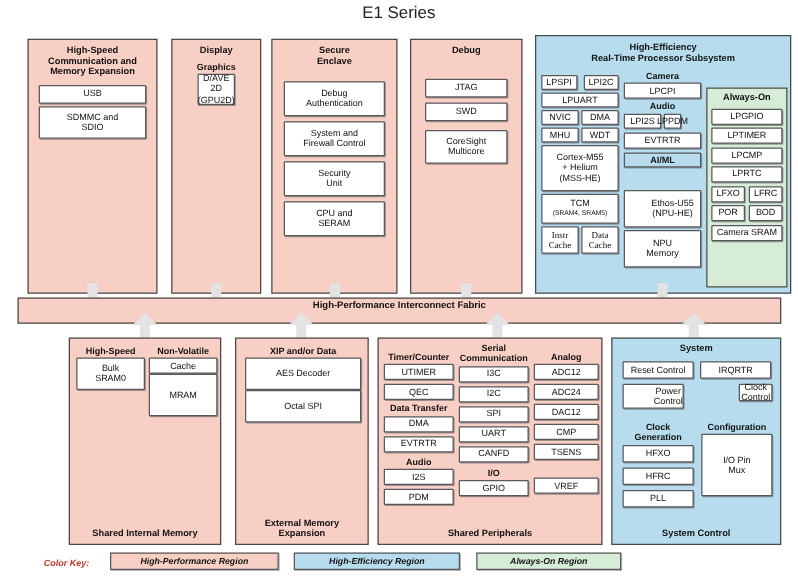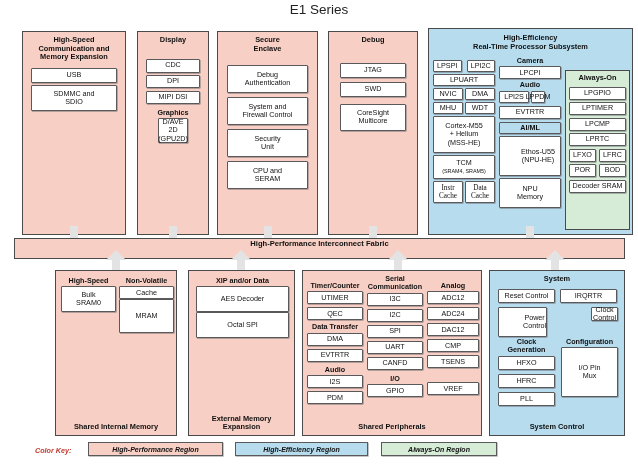--- a/index.html
+++ b/index.html
@@ -103,25 +103,20 @@
   </div>
   <div class="stack" style="margin:6px 8px 0 8px;">
     <div class="cell" style="height:15px;">USB</div>
     <div class="cell" style="height:26px;white-space:pre-line;">SDMMC and
 SDIO</div>
   </div>
 </div>
 
 <div class="region hp" style="left:137px;top:31px;width:72px;height:204px;">
   <div class="region-title">Display</div>
-  <div class="stack" style="margin:14px 8px 0 8px;">
-    <div class="cell" style="height:14px;">CDC</div>
-    <div class="cell" style="height:13px;">DPI</div>
-    <div class="cell" style="height:13px;">MIPI DSI</div>
-  </div>
   <div class="grp" style="margin-top:5px;">Graphics</div>
   <div class="stack" style="margin:0 20px;">
     <div class="cell" style="height:25px;white-space:pre-line;">D/AVE 2D
 (GPU2D)</div>
   </div>
 </div>
 
 <div class="region hp" style="left:217px;top:31px;width:101px;height:204px;">
   <div class="region-title">
     <div>Secure</div>
@@ -189,42 +184,42 @@
   <div class="abs" style="left:70px;top:28px;width:62px;">
     <div class="grp" style="margin:0 0 1px 0;">Camera</div>
     <div class="cell" style="width:62px;height:13px;">LPCPI</div>
     <div class="grp" style="margin:2px 0 1px 0;">Audio</div>
     <div class="row" style="gap:2px;">
       <div class="cell" style="width:30px;height:12px;">LPI2S</div>
       <div class="cell" style="width:14px;height:12px;">LPPDM</div>
     </div>
     <div class="cell" style="width:62px;height:13px;margin-top:3px;">EVTRTR</div>
     <div class="cell tint-he" style="width:62px;height:12px;margin-top:3px;">AI/ML</div>
-    <div class="cell" style="width:62px;height:40px;margin-top:2px;white-space:pre-line;padding-left:16px;">Ethos-U55
+    <div class="cell" style="width:62px;height:30px;margin-top:18px;white-space:pre-line;padding-left:16px;">Ethos-U55
 (NPU-HE)</div>
     <div class="cell" style="width:62px;height:30px;margin-top:2px;white-space:pre-line;">NPU
 Memory</div>
   </div>
 
   <div class="region ao" style="left:136px;top:41px;width:65px;height:160px;">
     <div class="region-title" style="padding-top:3px;">Always-On</div>
     <div class="stack" style="margin:4px 3px 0 3px;gap:2.5px;">
       <div class="cell" style="height:13px;">LPGPIO</div>
       <div class="cell" style="height:13px;">LPTIMER</div>
       <div class="cell" style="height:13px;">LPCMP</div>
       <div class="cell" style="height:13px;">LPRTC</div>
       <div class="row" style="gap:3px;">
         <div class="cell" style="width:28px;height:13px;">LFXO</div>
         <div class="cell" style="width:28px;height:13px;">LFRC</div>
       </div>
       <div class="row" style="gap:3px;">
         <div class="cell" style="width:28px;height:13px;">POR</div>
         <div class="cell" style="width:28px;height:13px;">BOD</div>
       </div>
-      <div class="cell" style="height:13px;">Decoder SRAM</div>
+      <div class="cell" style="height:13px;">Camera SRAM</div>
     </div>
   </div>
 </div>
 
 <div class="arrow down" style="left:64px;top:226px;"></div>
 <div class="arrow down" style="left:163px;top:226px;"></div>
 <div class="arrow down" style="left:258px;top:226px;"></div>
 <div class="arrow down" style="left:363px;top:226px;"></div>
 <div class="arrow down" style="left:520px;top:226px;"></div>
 
@@ -305,21 +300,21 @@
 </div>
 
 <div class="region he" style="left:489px;top:270px;width:136px;height:166px;">
   <div class="region-title">System</div>
   <div class="abs" style="left:8px;top:18px;width:120px;">
     <div class="row" style="gap:5px;">
       <div class="cell" style="width:57px;height:14px;">Reset Control</div>
       <div class="cell" style="width:57px;height:14px;">IRQRTR</div>
     </div>
     <div class="row" style="gap:5px;margin-top:4px;">
-      <div class="cell" style="width:57px;height:30px;padding-left:24px;">Power Control</div>
+      <div class="cell" style="width:57px;height:20px;padding-left:24px;">Power Control</div>
       <div class="cell" style="width:57px;height:14px;margin-left:39px;">Clock Control</div>
     </div>
   </div>
   <div class="abs" style="left:8px;top:65px;width:57px;">
     <div class="grp">Clock Generation</div>
     <div class="cell" style="height:14px;">HFXO</div>
     <div class="cell" style="height:14px;margin-top:4px;">HFRC</div>
     <div class="cell" style="height:14px;margin-top:4px;">PLL</div>
   </div>
   <div class="abs" style="left:71px;top:65px;width:57px;">

